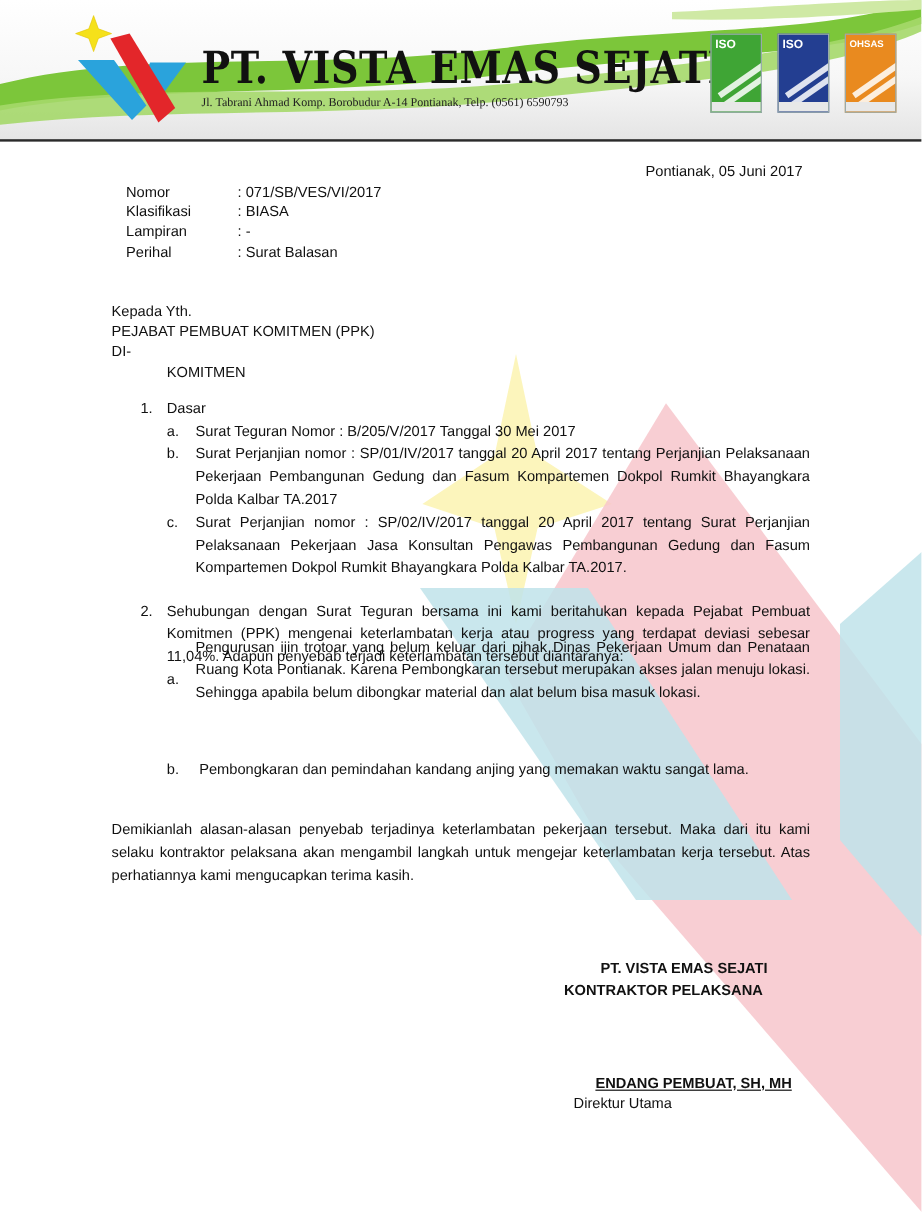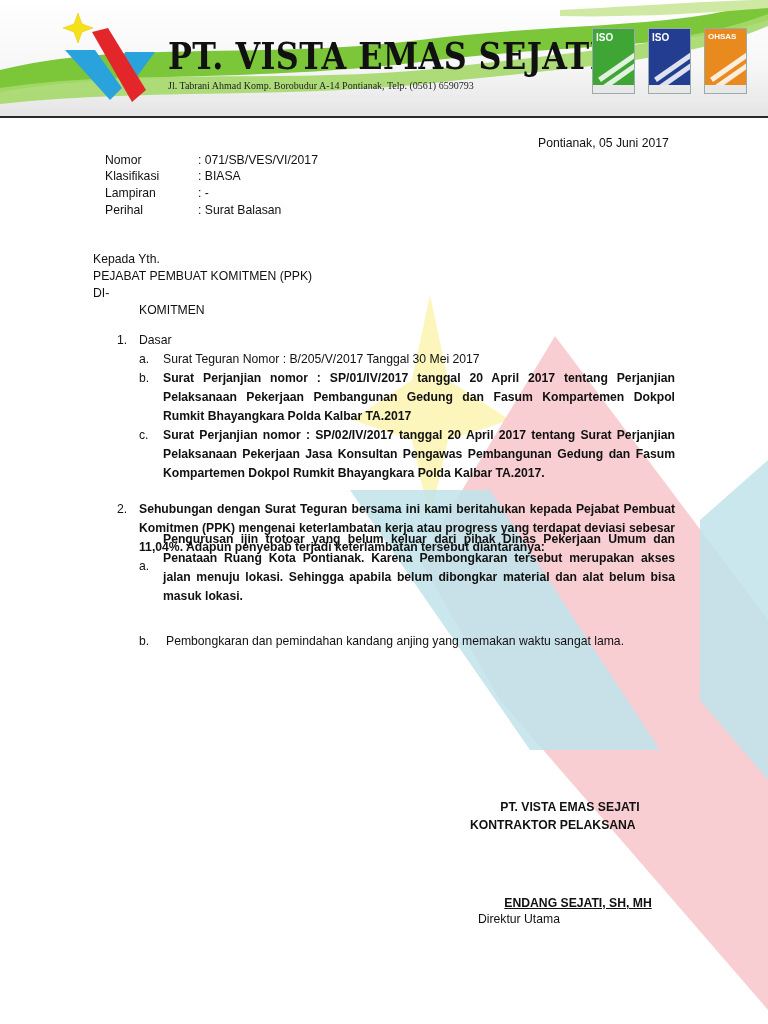--- a/index.html
+++ b/index.html
@@ -23,21 +23,21 @@
                   transform:rotate(-35deg); }
   .cert .foot { position:absolute; bottom:0; left:0; right:0; height:8px; background:#e8e8e8; }
   .header-rule { position:absolute; left:0; top:116px; width:768px; height:2px; background:#2a2a2a; }
 
   
   .watermark { position:absolute; left:0; top:0; pointer-events:none; }
 
   
   .txt { position:absolute; font-family:"Liberation Sans","DejaVu Sans",sans-serif; font-size:12.2px;
          line-height:19px; color:#111; }
-  .justify { text-align:justify; text-align-last:left;font-weight:bold; }
+  .justify { text-align:justify; text-align-last:left; }
   .bold { font-weight:bold; }
   .meta-row { position:absolute; left:93px; font-size:12.2px; line-height:17px;margin-left:12px; }
   .meta-row .k { display:inline-block; width:93px; }
   .u { text-decoration:underline; }
 </style>
 </head>
 <body>
 
 <div class="page">
 
@@ -123,19 +123,20 @@
 
   <div class="txt" style="left:117px;top:500px">2.</div>
   <div class="txt justify" style="left:139px;top:500px;width:536px">Sehubungan dengan Surat Teguran bersama ini kami beritahukan kepada Pejabat Pembuat Komitmen (PPK) mengenai keterlambatan kerja atau progress yang terdapat deviasi sebesar 11,04%. Adapun penyebab terjadi keterlambatan tersebut diantaranya:</div>
 
   <div class="txt" style="left:139px;top:557px">a.</div>
   <div class="txt justify" style="left:163px;top:530px;width:512px">Pengurusan ijin trotoar yang belum keluar dari pihak Dinas Pekerjaan Umum dan Penataan Ruang Kota Pontianak. Karena Pembongkaran tersebut merupakan akses jalan menuju lokasi. Sehingga apabila belum dibongkar material dan alat belum bisa masuk lokasi.</div>
 
   <div class="txt" style="left:139px;top:632px">b.</div>
   <div class="txt" style="left:166px;top:632px;width:509px">Pembongkaran dan pemindahan kandang anjing yang memakan waktu sangat lama.</div>
 
+  <div class="txt justify" style="left:93px;top:682px;width:582px">Demikianlah alasan-alasan penyebab terjadinya keterlambatan pekerjaan tersebut. Maka dari itu kami selaku kontraktor pelaksana akan mengambil langkah untuk mengejar keterlambatan kerja tersebut. Atas perhatiannya kami mengucapkan terima kasih.</div>
 
   <div class="txt bold" style="left:470px;top:816px;width:200px;text-align:left">KONTRAKTOR PELAKSANA</div>
   <div class="txt bold" style="left:470px;top:798px;width:200px;text-align:center">PT. VISTA EMAS SEJATI</div>
-  <div class="txt bold u" style="left:478px;top:894px;width:200px;text-align:center">ENDANG SEJATI, SH, MH</div>
+  <div class="txt bold u" style="left:478px;top:894px;width:200px;text-align:center">ENDANG PEMBUAT, SH, MH</div>
   <div class="txt" style="left:478px;top:910px;width:200px;text-align:left">Direktur Utama</div>
 
 </div>
 
 </body></html>

